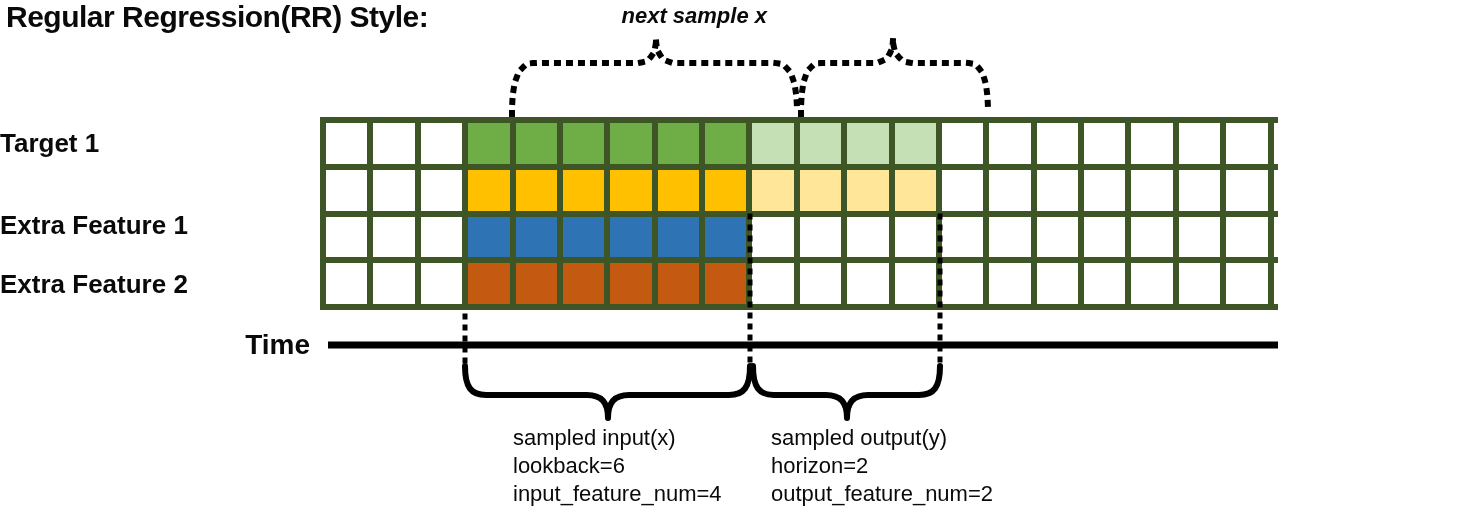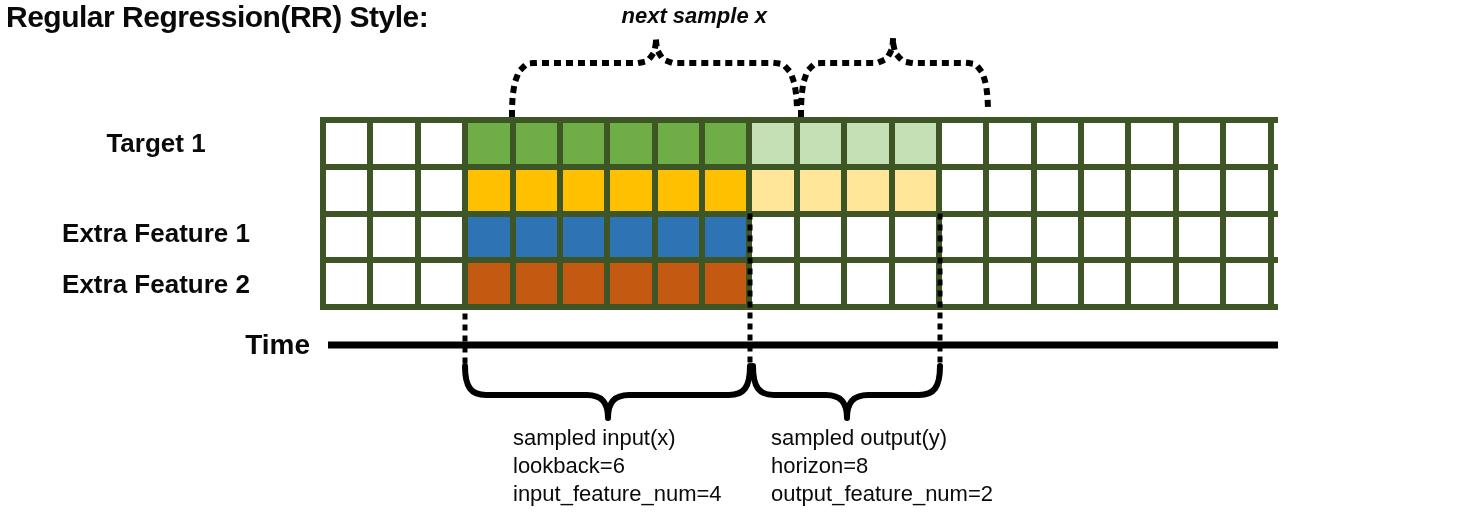--- a/index.html
+++ b/index.html
@@ -30,21 +30,21 @@
     font-style: italic;
     font-weight: 700;
     white-space: nowrap;
   }
   .top-label.x { left: 547px; }
   .top-label.y { left: 788px; }
 
   .row-label {
     left: 0; width: 312px;
     height: 32px; line-height: 32px;
-    text-align: center;
+    text-align: left;
     font-size: 26px;
     font-weight: 700;
     white-space: nowrap;
   }
 
   .grid {
     left: 320px; top: 117px;
     width: 1143px; height: 193px;
     box-sizing: border-box;
     display: grid;
@@ -101,21 +101,21 @@
 </head>
 <body>
 
 <div id="canvas">
 
   <div class="abs title">Regular Regression(RR) Style:</div>
 
   <div class="abs top-label x">next sample x</div>
 
   <div class="abs row-label" style="top:127px">Target 1</div>
-  <div class="abs row-label" style="top:217px">Extra Feature 1</div>
+  <div class="abs row-label" style="top:209px">Extra Feature 1</div>
   <div class="abs row-label" style="top:268px">Extra Feature 2</div>
 
   <div class="abs grid" style="background: rgb(62, 86, 38);">
       <div class="cell" style="background: rgb(255, 255, 255);"></div>
       <div class="cell" style="background: rgb(255, 255, 255);"></div>
       <div class="cell" style="background: rgb(255, 255, 255);"></div>
       <div class="cell" style="background: rgb(111, 173, 71);"></div>
       <div class="cell" style="background: rgb(111, 173, 71);"></div>
       <div class="cell" style="background: rgb(111, 173, 71);"></div>
       <div class="cell" style="background: rgb(111, 173, 71);"></div>
@@ -231,17 +231,17 @@
   <div class="abs time-label">Time</div>
 
   <div class="abs caption input">
     <div>sampled input(x)</div>
     <div>lookback=6</div>
     <div>input_feature_num=4</div>
   </div>
 
   <div class="abs caption output">
     <div>sampled output(y)</div>
-    <div>horizon=8</div>
+    <div>horizon=2</div>
     <div>output_feature_num=2</div>
   </div>
 
 </div>
 
 </body></html>

